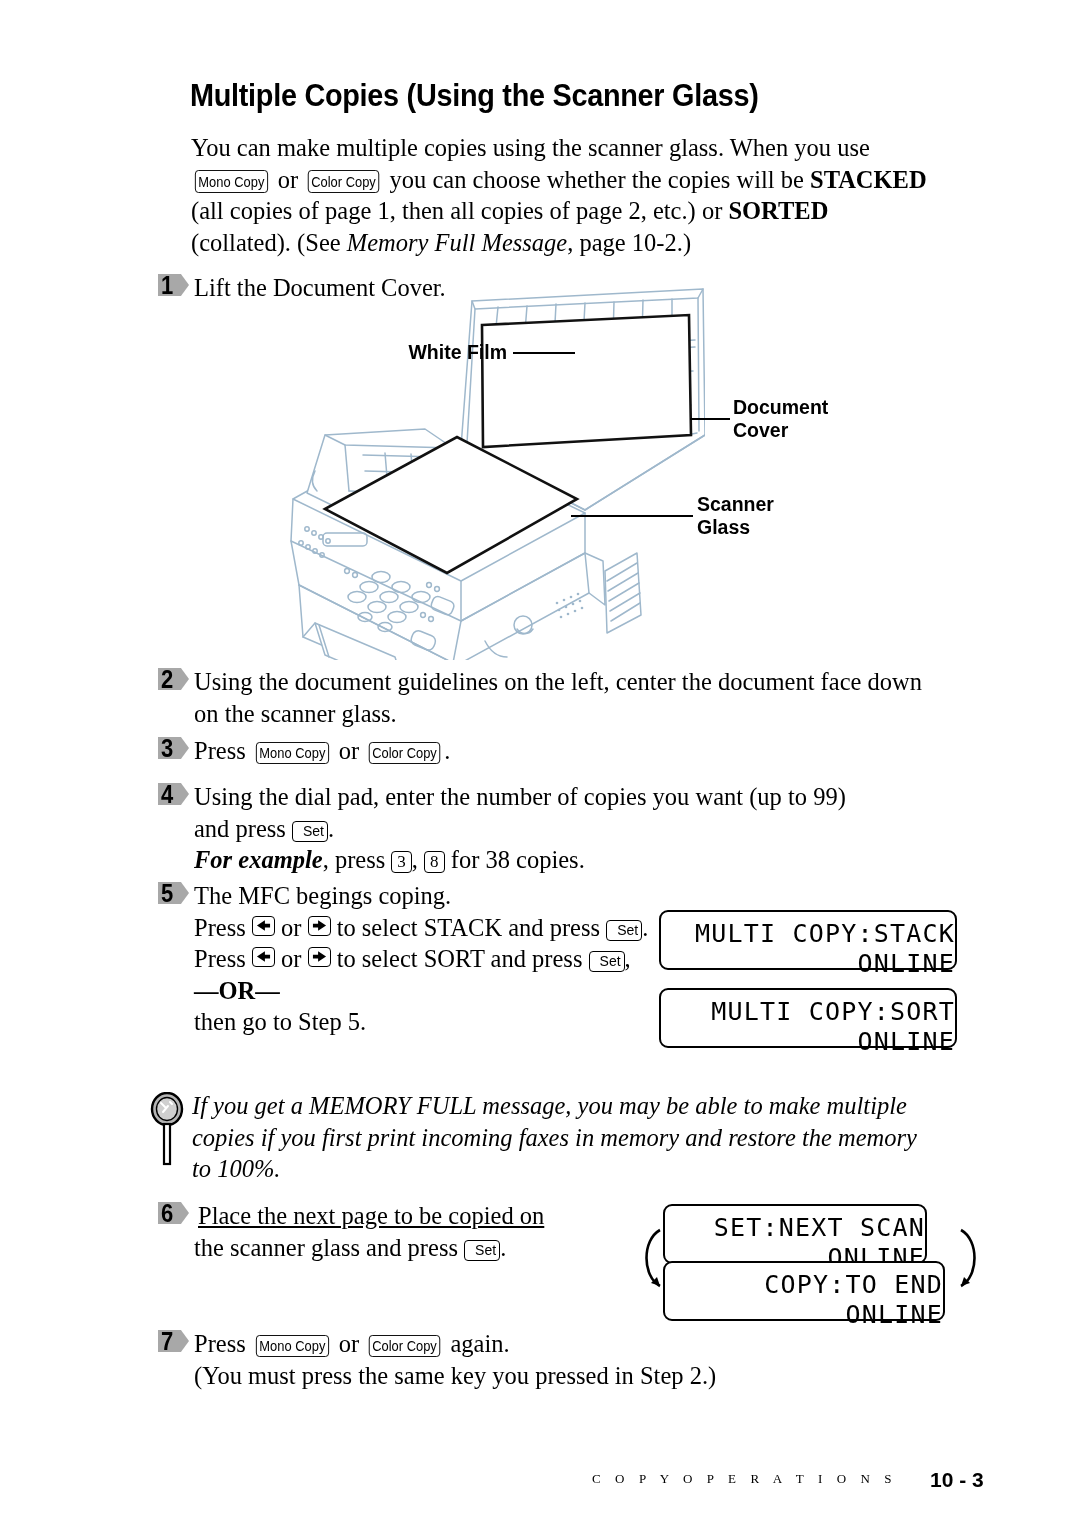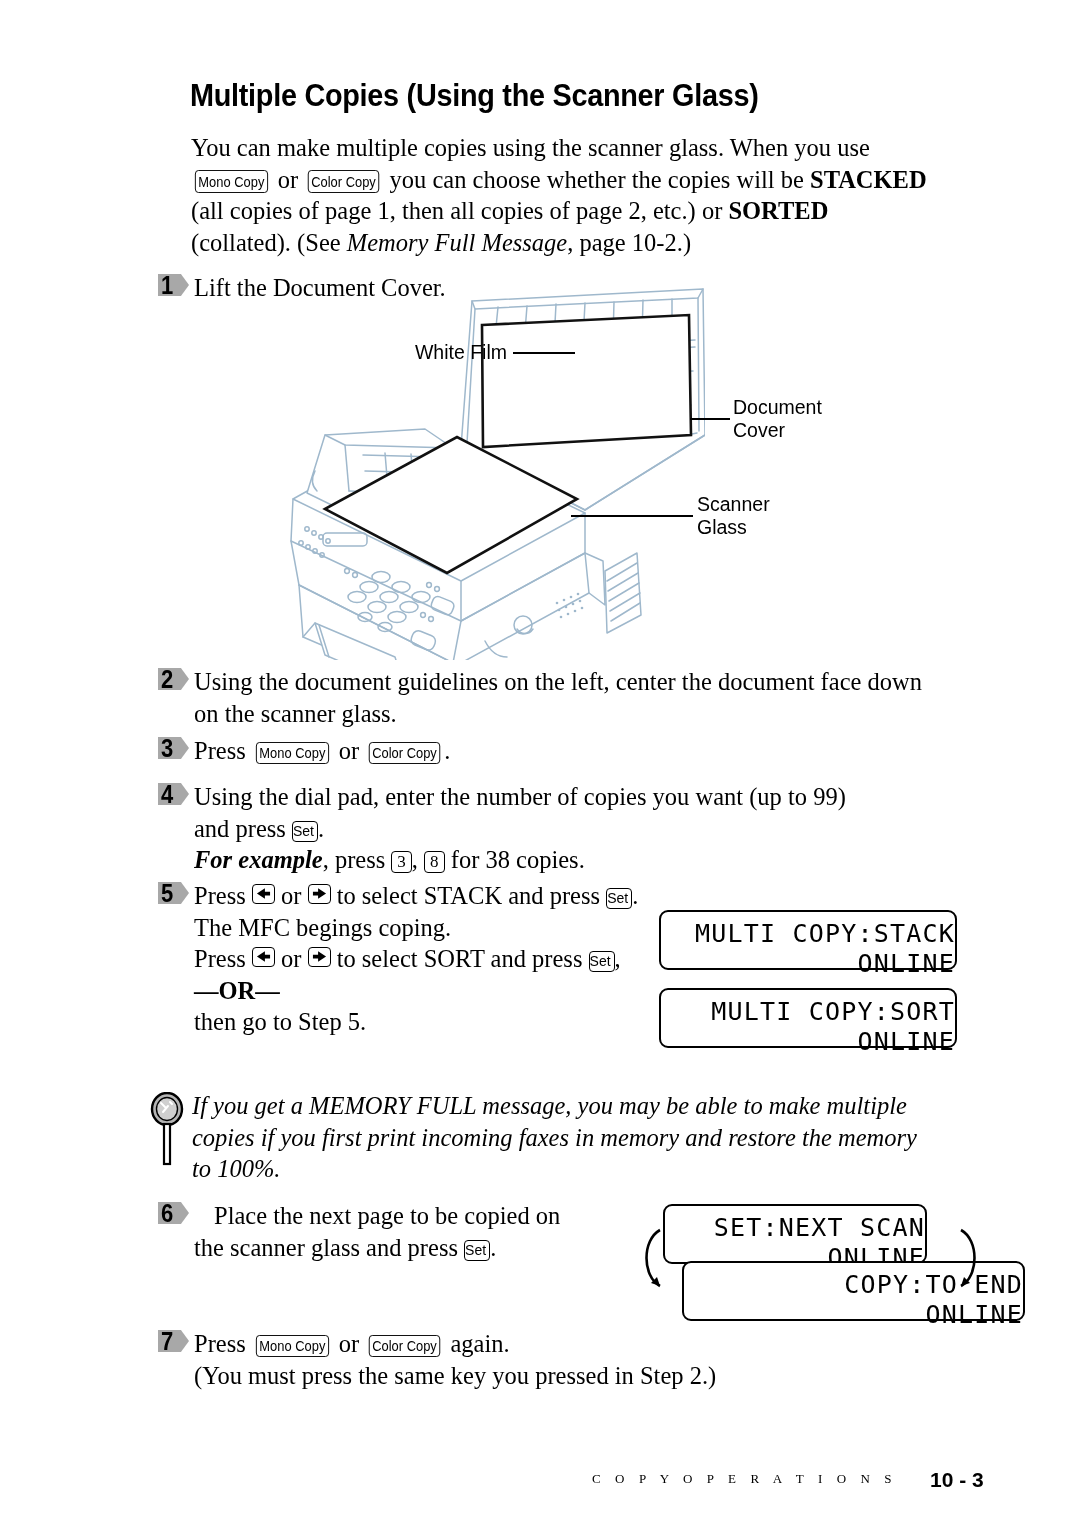--- a/index.html
+++ b/index.html
@@ -100,21 +100,21 @@
   }
   .key.wide {
     font-size: 15px;
     padding: 2.5px 3px 3px 3px;
     transform: scaleX(0.86);
     transform-origin: center;
     margin: 0 -2px;
   }
   .key.small {
     font-size: 14px;
-    padding: 2px 3px 3px 0;
+    padding: 2px 3px 3px 10px;
   }
   .key.digit {
     font-family: "Liberation Serif", serif;
     font-size: 17px;
     padding: 1px 5px 2px 5px;
   }
   .key.arrow {
     font-size: 17px;
     padding: 1px 3px 2px 3px;
     vertical-align: 0px;
@@ -176,21 +176,21 @@
   .illus {
     position: absolute;
     left: 285px;
     top: 285px;
     width: 420px;
     height: 375px;
   }
   .label {
     position: absolute;
     font-family: "Liberation Sans", sans-serif;
-    font-weight: normal;
+    font-weight: bold;
     font-size: 19.5px;
     line-height: 23px;
     white-space: pre-line;
   }
   .leader {
     position: absolute;
     height: 0;
     border-top: 2.2px solid #000;
   }
   .connector {
@@ -373,37 +373,37 @@
       <span class="key digit">8</span>
       <span>for 38 copies.</span>
     </span>
   </div>
 
   <div class="step" style="left:158px; top:880px; width:520px;">
     <span class="marker">
       <span class="flag"></span>
       <span class="num">5</span>
     </span>
+    <span class="body" style="margin-left:36px;">The MFC begings coping.</span>
     <span class="body" style="margin-left:36px;">
       <span>Press</span>
       <span class="key arrow">
         <svg width="15" height="15" viewBox="0 0 16 16">
             <path d="M9.5,2.5 L9.5,6 L15,6 L15,10 L9.5,10 L9.5,13.5 L1,8 Z" fill="#000"></path>
           </svg>
       </span>
       <span>or</span>
       <span class="key arrow">
         <svg width="15" height="15" viewBox="0 0 16 16">
             <path d="M6.5,2.5 L6.5,6 L1,6 L1,10 L6.5,10 L6.5,13.5 L15,8 Z" fill="#000"></path>
           </svg>
       </span>
       <span>to select STACK and press</span>
       <span class="key small">Set</span><span>.</span>
     </span>
-    <span class="body" style="margin-left:36px;">The MFC begings coping.</span>
     <span class="body" style="margin-left:36px;">
       <span>Press</span>
       <span class="key arrow">
         <svg width="15" height="15" viewBox="0 0 16 16">
             <path d="M9.5,2.5 L9.5,6 L15,6 L15,10 L9.5,10 L9.5,13.5 L1,8 Z" fill="#000"></path>
           </svg>
       </span>
       <span>or</span>
       <span class="key arrow">
         <svg width="15" height="15" viewBox="0 0 16 16">
@@ -439,33 +439,33 @@
     <span style="display:block; margin-left:44px;">If you get a MEMORY FULL message, you may be able to make multiple</span>
     <span style="display:block; margin-left:44px;">copies if you first print incoming faxes in memory and restore the memory</span>
     <span style="display:block; margin-left:44px;">to 100%.</span>
   </div>
 
   <div class="step" style="left:158px; top:1200px; width:470px;">
     <span class="marker">
       <span class="flag"></span>
       <span class="num">6</span>
     </span>
-    <span class="body" style="margin-left:56px;">Place the next page to be copied on</span>
+    <span class="body" style="margin-left:40px;text-decoration:underline;">Place the next page to be copied on</span>
     <span class="body" style="margin-left:36px;">
       <span>the scanner glass and press</span>
       <span class="key small">Set</span><span>.</span>
     </span>
   </div>
 
   <div class="lcd" style="left:663px; top:1204px; width:264px; height:60px;">
     <div class="line">SET:NEXT SCAN</div>
     <div class="line">ONLINE</div>
   </div>
 
-  <div class="lcd" style="left:682px; top:1261px; width:343px; height:60px;">
+  <div class="lcd" style="left:663px; top:1261px; width:282px; height:60px;">
     <div class="line">COPY:TO END</div>
     <div class="line">ONLINE</div>
   </div>
 
   <div class="connector" style="left:634px; top:1228px;">
     <svg width="34" height="62" viewBox="0 0 34 62" xmlns="http://www.w3.org/2000/svg">
       <path d="M26,2 C8,12 8,48 26,58" fill="none" stroke="#000" stroke-width="2.6"></path>
       <path d="M26,58 L17,55 L23,49 Z" fill="#000"></path>
     </svg>
   </div>

